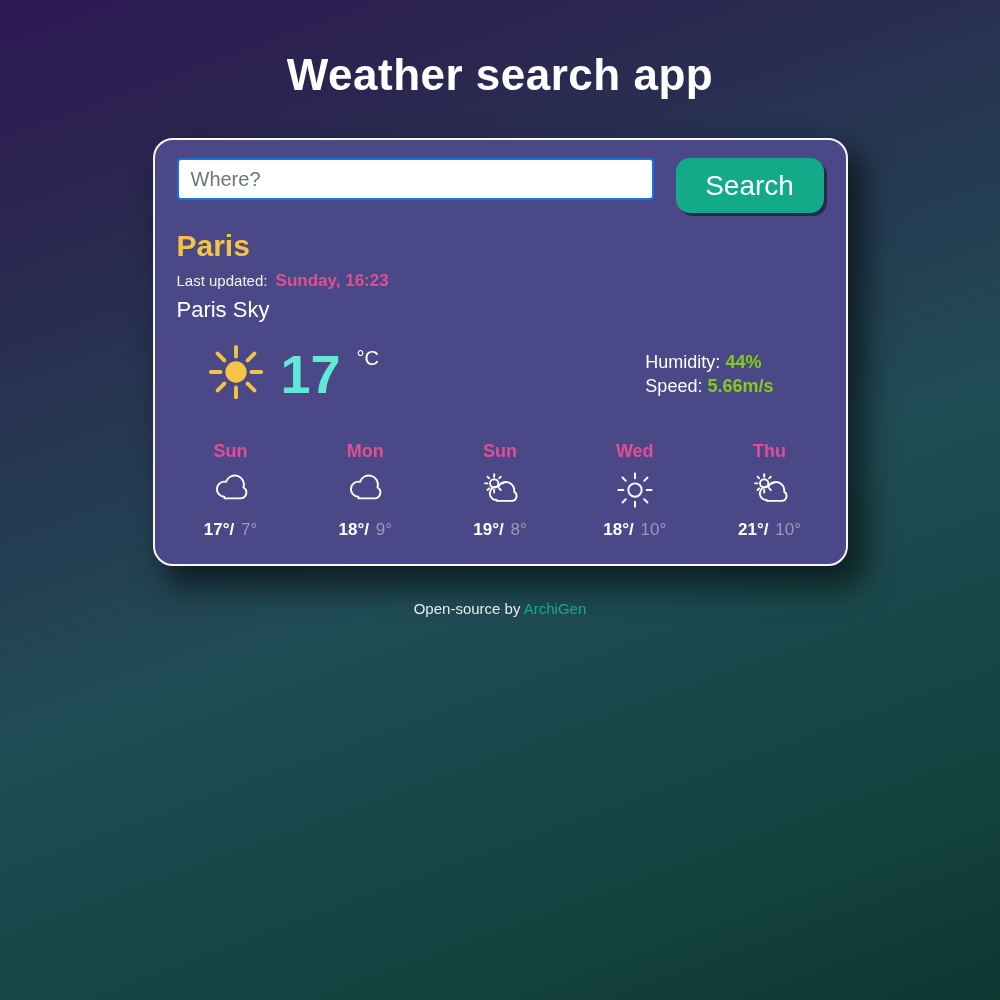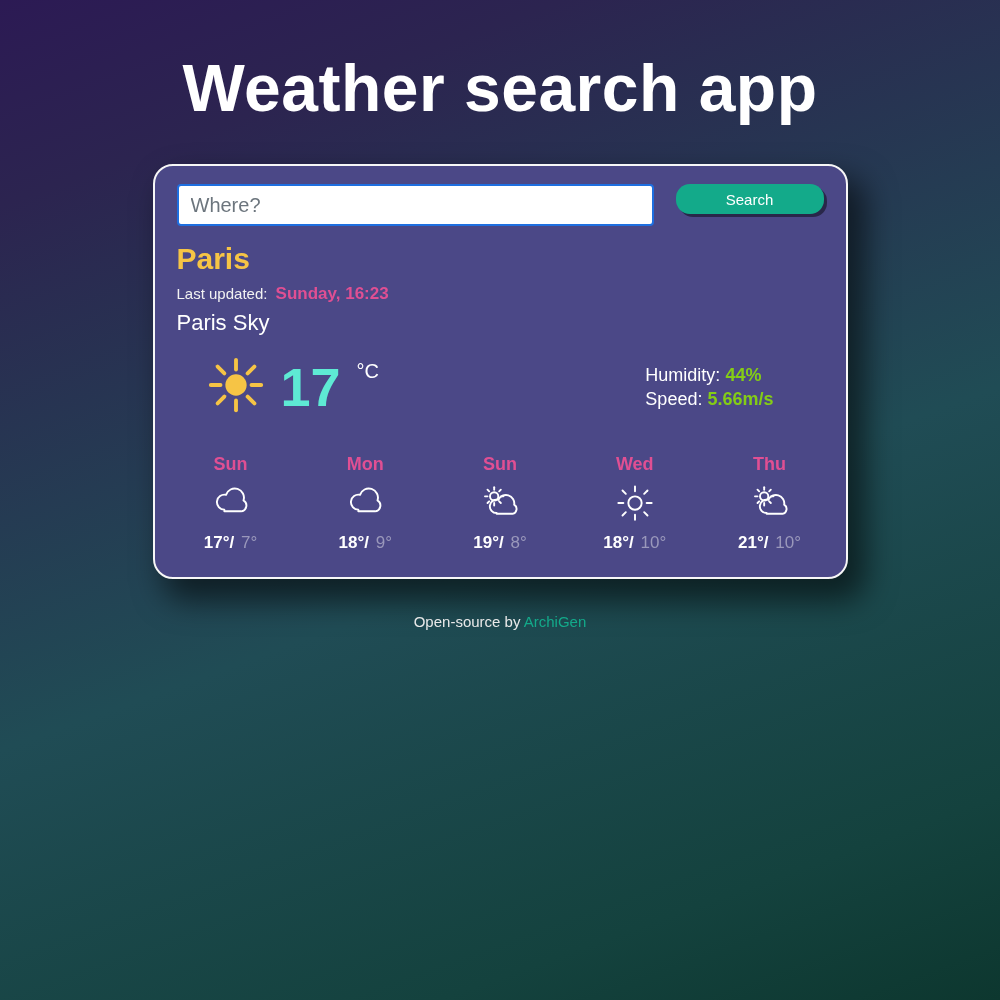--- a/index.html
+++ b/index.html
@@ -13,21 +13,21 @@
       #14423e 85%,
       #0d372f 100%);
     color: #ffffff;
   }
   .page {
     width: 1000px;
     padding-top: 50px;
     text-align: center;
   }
   .title {
-    font-size: 66px;
+    font-size: 44px;
     font-weight: 700;
     color: #ffffff;
     letter-spacing: 0.5px;
   }
   .card {
     width: 695px;
     margin: 38px auto 0 auto;
     background: #4b4887;
     border: 2px solid #f7f7f7;
     border-radius: 20px;
@@ -47,26 +47,26 @@
     border-radius: 4px;
     background: #ffffff;
     color:#6c757d;
     font-size: 20px;
     padding: 4px 12px;
     outline: none;
   }
   .search-input::placeholder { color:#6c757d; }
   .search-btn {
     width: 148px;
-    height: 30px;
+    height: 55px;
     border: none;
     border-radius: 14px;
     background: #13aa8a;
     color: #ffffff;
-    font-size: 15px;
+    font-size: 28px;
     cursor: pointer;
     box-shadow: 3px 3px 0 0 rgba(0,0,0,0.45);
   }
   .city {
     margin-top: 16px;
     font-size: 30px;
     font-weight: 700;
     color: #f6c445;
   }
   .updated-row {

